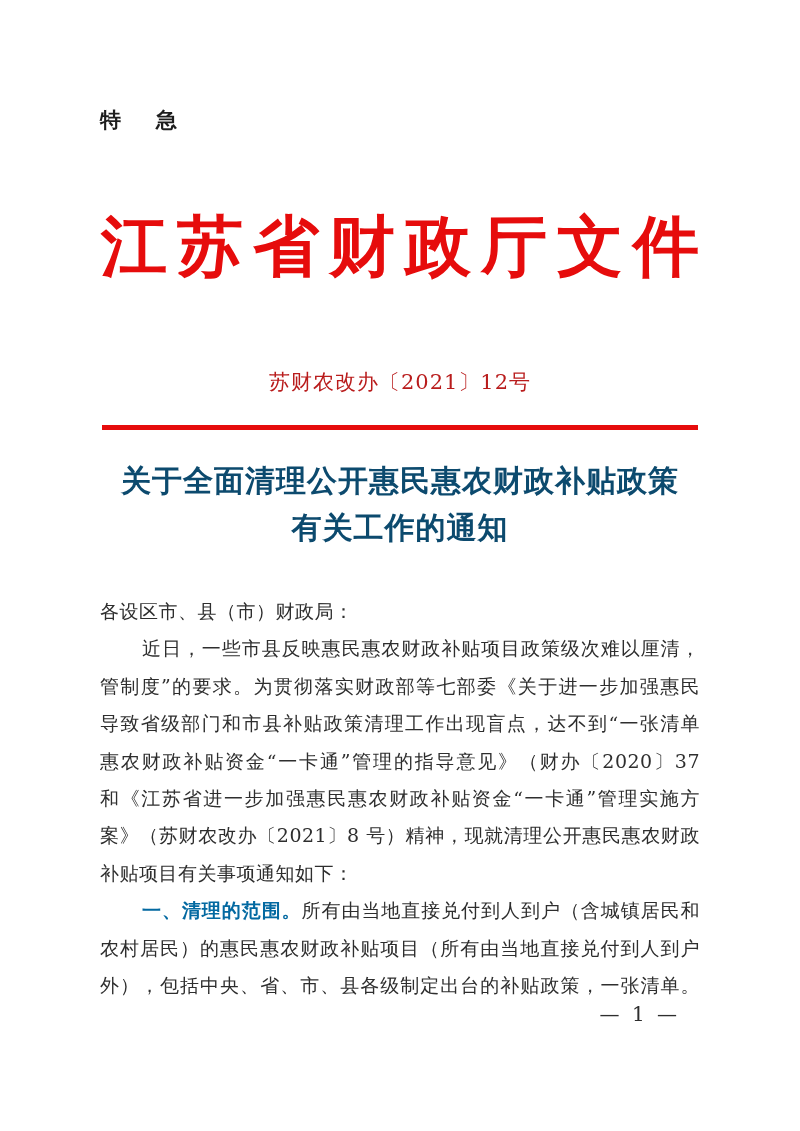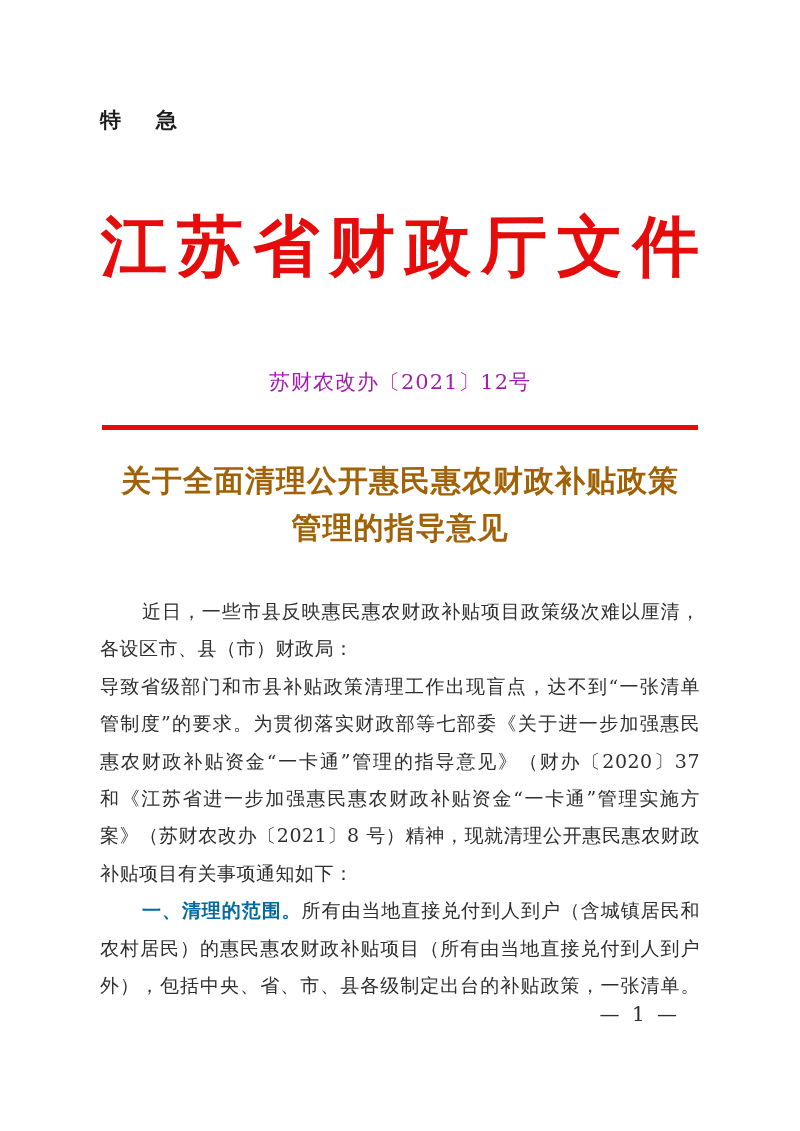--- a/index.html
+++ b/index.html
@@ -25,31 +25,31 @@
   .agency-title {
     position: absolute; left: 0; top: 202px; width: 100%;
     text-align: center;
     font-size: 66px; font-weight: bold; letter-spacing: 10px;
     color: var(--red); white-space: nowrap;
     text-indent: 10px; 
   }
   .doc-number {
     position: absolute; left: 0; top: 368px; width: 100%;
     text-align: center; font-size: 21px; letter-spacing: 1px;
-    color: #a21caf;
+    color: #b91c1c;
   }
   .red-divider {
     position: absolute; left: 102px; top: 425px;
     width: 596px; height: 5px;
     background: var(--red);
   }
   .headline {
     position: absolute; left: 0; top: 457px; width: 100%;
     text-align: center; font-size: 30px; font-weight: bold;
-    line-height: 47px; letter-spacing: 1px; color: #a16207;
+    line-height: 47px; letter-spacing: 1px; color: #0c4a6e;
   }
   .body-text {
     position: absolute; left: 100px; top: 593px; width: 600px;
     font-size: 19px; color: var(--ink);
   }
   .body-line {
     height: 37.4px; line-height: 37.4px;
     letter-spacing: 0.5px;
     overflow: hidden; white-space: nowrap;
   }
@@ -77,28 +77,28 @@
   <div class="urgency">特　急</div>
 
   <div class="agency-title">江苏省财政厅文件</div>
 
   <div class="doc-number">苏财农改办〔2021〕12号</div>
 
   <div class="red-divider"></div>
 
   <div class="headline">
     <div>关于全面清理公开惠民惠农财政补贴政策</div>
-    <div>管理的指导意见</div>
+    <div>有关工作的通知</div>
   </div>
 
   <div class="body-text" id="body-text">
+      <div class="body-line">各设区市、县（市）财政局：</div>
       <div class="body-line justify indent">近日，一些市县反映惠民惠农财政补贴项目政策级次难以厘清，</div>
-      <div class="body-line">各设区市、县（市）财政局：</div>
+      <div class="body-line justify">管制度”的要求。为贯彻落实财政部等七部委《关于进一步加强惠民</div>
       <div class="body-line justify">导致省级部门和市县补贴政策清理工作出现盲点，达不到“一张清单</div>
-      <div class="body-line justify">管制度”的要求。为贯彻落实财政部等七部委《关于进一步加强惠民</div>
       <div class="body-line justify">惠农财政补贴资金“一卡通”管理的指导意见》（财办〔2020〕37 号）</div>
       <div class="body-line justify">和《江苏省进一步加强惠民惠农财政补贴资金“一卡通”管理实施方</div>
       <div class="body-line justify">案》（苏财农改办〔2021〕8 号）精神，现就清理公开惠民惠农财政</div>
       <div class="body-line">补贴项目有关事项通知如下：</div>
       <div class="body-line justify indent"><span class="bold-head">一、清理的范围。</span>所有由当地直接兑付到人到户（含城镇居民和</div>
       <div class="body-line justify">农村居民）的惠民惠农财政补贴项目（所有由当地直接兑付到人到户</div>
       <div class="body-line justify">外），包括中央、省、市、县各级制定出台的补贴政策，一张清单。</div>
     </div>
 
   <div class="page-number">— 1 —</div>

